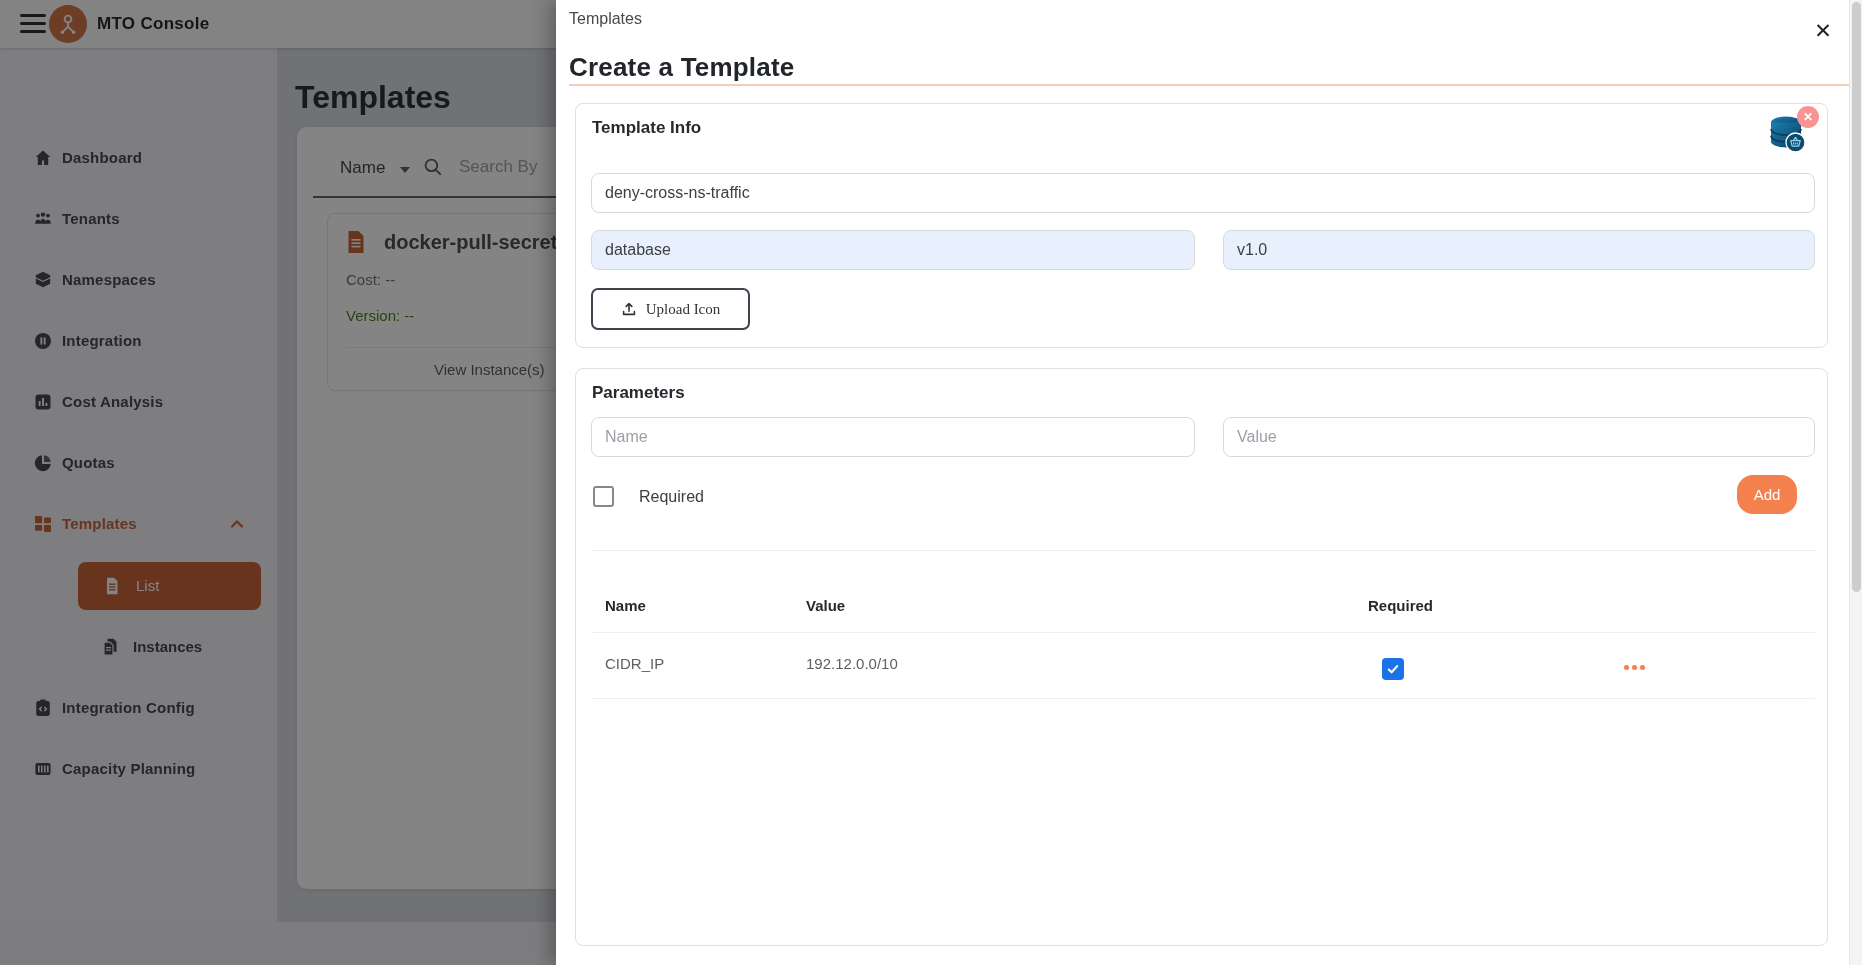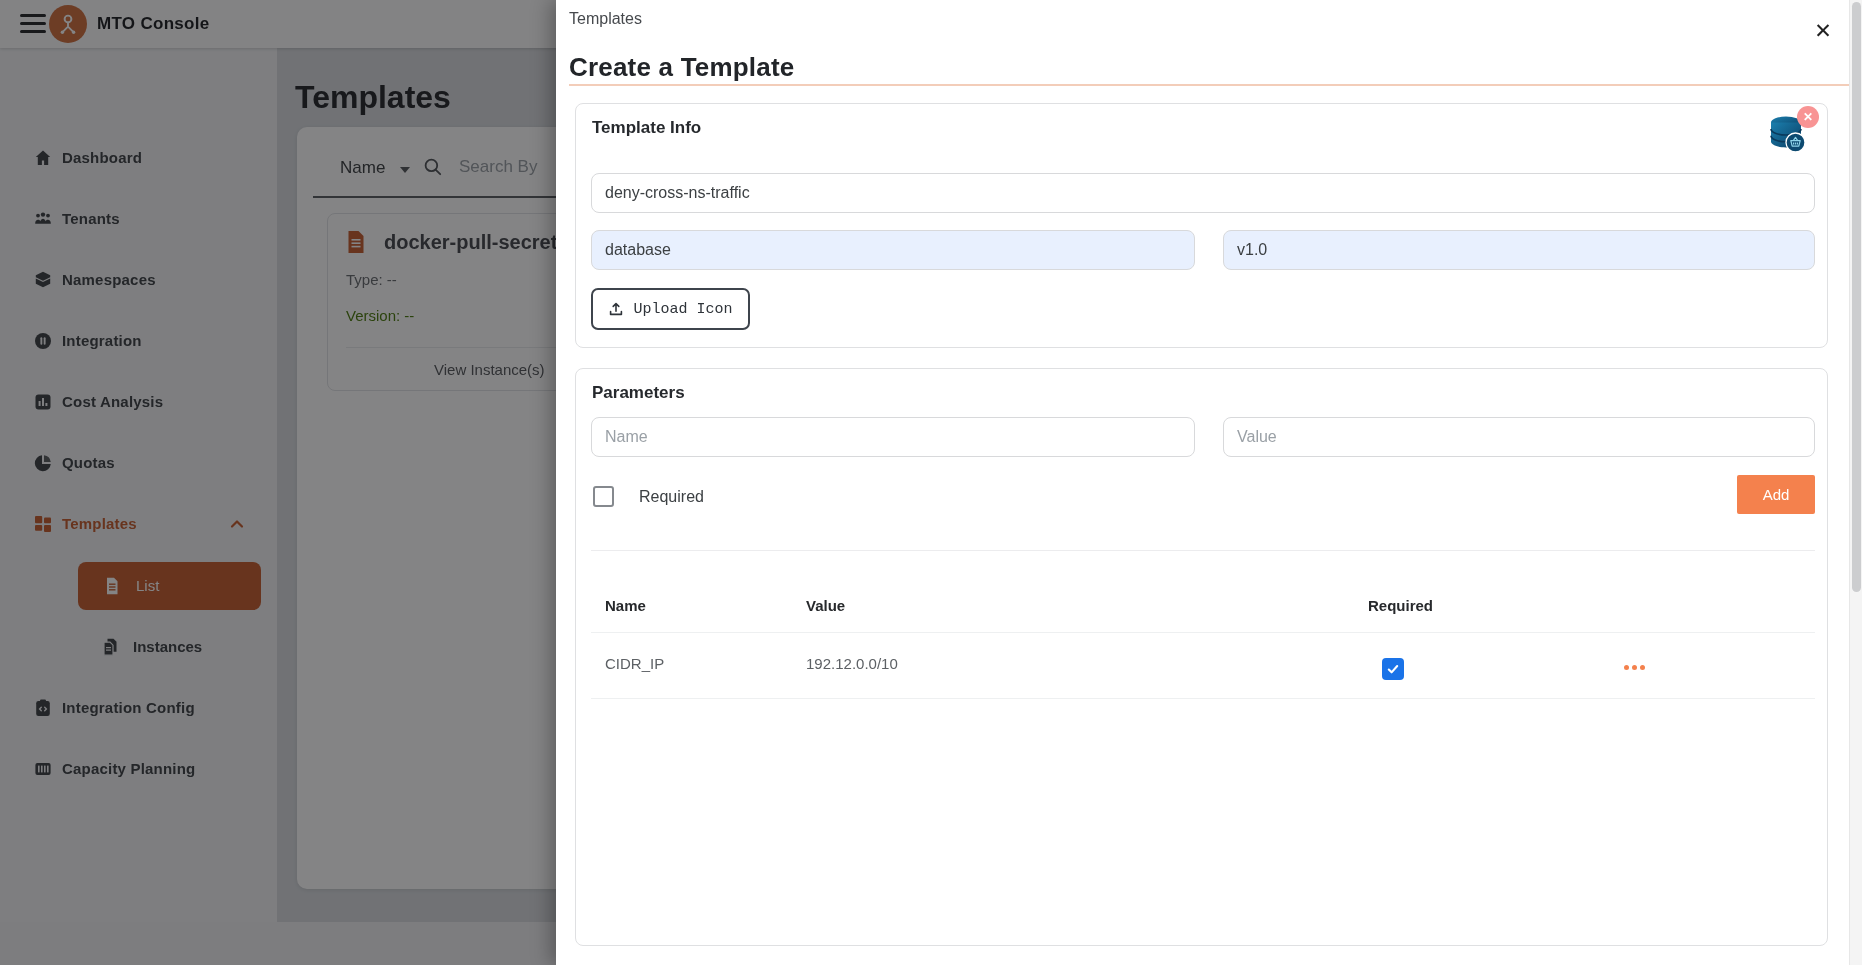--- a/index.html
+++ b/index.html
@@ -71,31 +71,31 @@
   #param-card{top:368px;height:578px;}
   .sec-h{position:absolute;left:16px;top:14px;font-size:17px;font-weight:bold;color:#26292d;}
 
   .inp{position:absolute;height:40px;border:1px solid #d8d9db;border-radius:8px;padding:0 13px;
        font-size:16px;font-family:"Liberation Sans",sans-serif;color:#3c4043;background:#fff;outline:none;}
   .inp::placeholder{color:#9aa0a6;}
   .autofill{background:#e8f0fe;}
 
   .upload{position:absolute;left:15px;top:184px;width:159px;height:42px;background:#fff;
           border:2px solid #3e444c;border-radius:7px;font-size:15px;color:#2f343a;cursor:pointer;
-          display:flex;align-items:center;justify-content:center;gap:9px;font-family:Liberation Mono, monospace;}
+          display:flex;align-items:center;justify-content:center;gap:9px;font-family:Liberation Serif, serif;}
 
   .icon-cluster{position:absolute;right:12px;top:7px;width:50px;height:48px;}
   .badge{position:absolute;right:-4px;top:-5px;width:22px;height:22px;border-radius:50%;background:#f89494;
          color:#fff;font-size:12px;font-weight:bold;display:flex;align-items:center;justify-content:center;cursor:pointer;}
 
   .checkbox{position:absolute;left:17px;top:117px;width:21px;height:21px;border:2px solid #85898e;
             border-radius:3px;background:#fff;cursor:pointer;}
   .req-label{position:absolute;left:63px;top:119px;font-size:16px;color:#3c4043;}
-  .addbtn{position:absolute;left:1161px;top:106px;width:78px;height:39px;background:#f4814d;border:none;
-          border-radius:2px;color:#fff;font-size:15px;cursor:pointer;font-family:"Liberation Sans",sans-serif;}
+  .addbtn{position:absolute;left:1161px;top:106px;width:60px;height:39px;background:#f4814d;border:none;
+          border-radius:16px;color:#fff;font-size:15px;cursor:pointer;font-family:"Liberation Sans",sans-serif;}
   .p-div{position:absolute;left:15px;top:181px;width:1224px;height:1px;background:#ececee;}
 
   .th{position:absolute;top:228px;font-size:15px;font-weight:bold;color:#27292c;}
   .row-b{position:absolute;left:15px;width:1224px;height:1px;background:#eef0f1;}
   .cell{position:absolute;top:286px;font-size:15px;color:#5d6165;}
   .cb-checked{position:absolute;left:806px;top:289px;width:22px;height:22px;background:#1a73e8;
               border-radius:4px;cursor:pointer;display:flex;align-items:center;justify-content:center;}
   .dots{position:absolute;left:1048px;top:296px;cursor:pointer;display:flex;gap:3px;}
   .dots i{width:5px;height:5px;border-radius:50%;background:#f4814d;}
 
@@ -274,21 +274,21 @@
       <div class="tcard">
         <span class="doc">
           <svg viewBox="0 0 20 24" width="20" height="24">
               <path d="M2.5 1h10l5 5v17h-15V1z" fill="#c65f31"></path>
           <rect x="5.5" y="9" width="9" height="1.6" fill="#fff"></rect>
               <rect x="5.5" y="12.4" width="9" height="1.6" fill="#fff"></rect>
               <rect x="5.5" y="15.8" width="9" height="1.6" fill="#fff"></rect>
             </svg>
         </span>
         <span class="ttl">docker-pull-secret</span>
-        <span class="meta1">Type: --</span>
+        <span class="meta1">Cost: --</span>
         <span class="meta2">Version: --</span>
         <div class="cdiv"></div>
         <span class="act">View Instance(s)</span>
       </div>
     </div>
   </main>
 
   <div class="bottom-strip"></div>
 
   <div class="overlay"></div>

